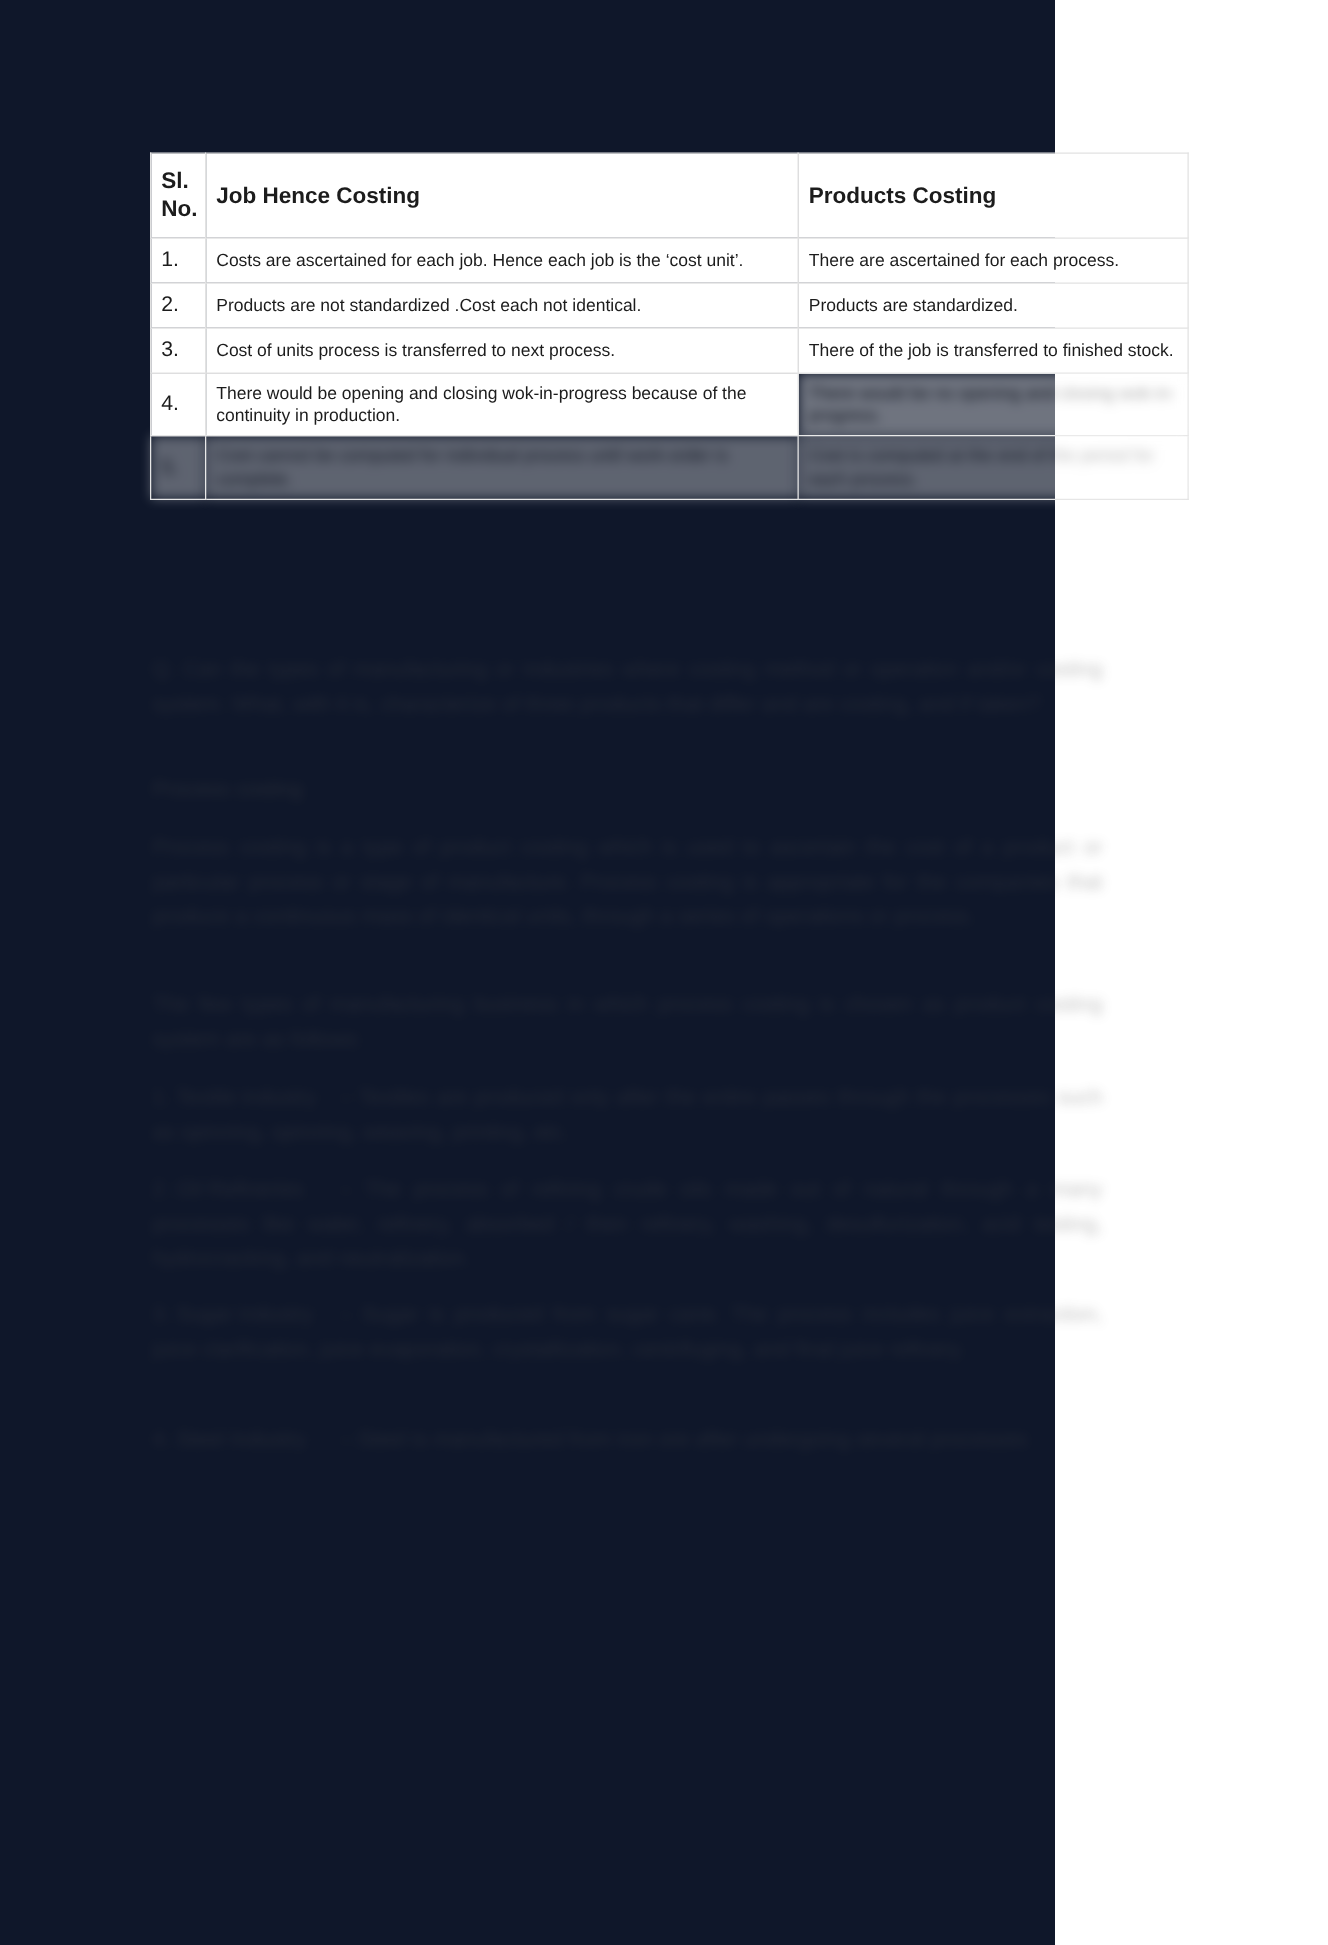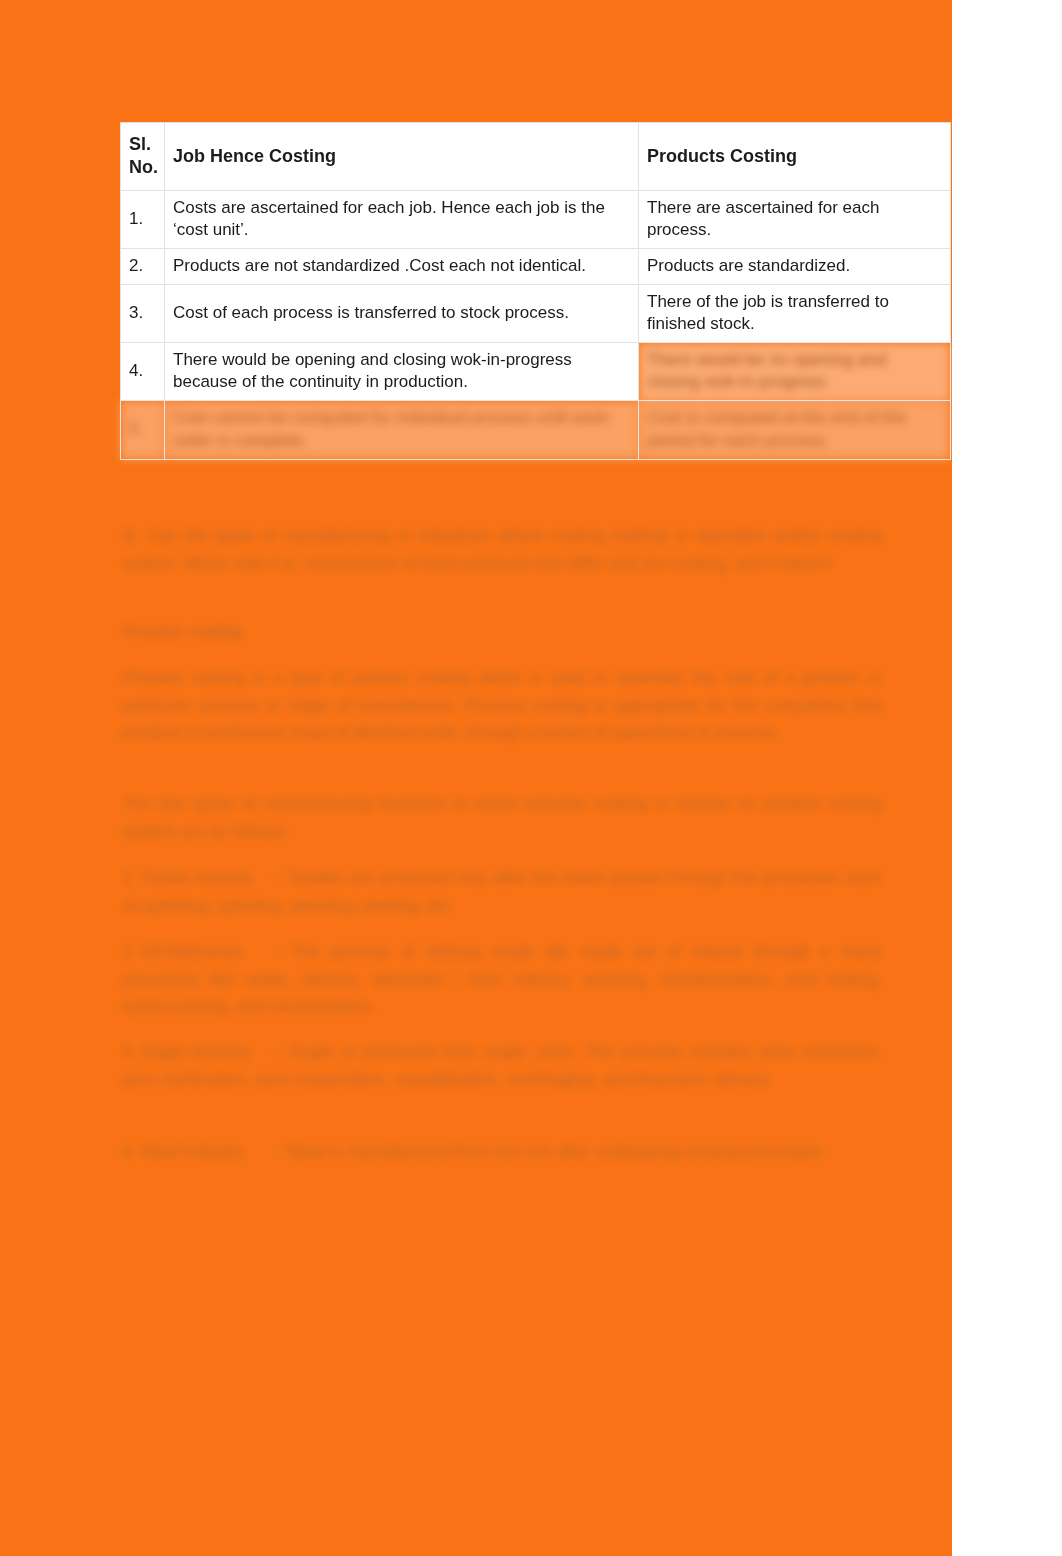--- a/index.html
+++ b/index.html
@@ -12,43 +12,43 @@
     background: #ffffff;
     font-family: "Liberation Sans", sans-serif;
     color: #1a1a1a;
     overflow: hidden;
     position: relative;
   }
 
   .page {
     position: absolute;
     top: 0; left: 0;
-    width: 952px;
+    width: 844px;
     height: 1556px;
-    background: #f97316;
+    background: #0f172a;
   }
 
   
   .table-wrap {
     position: absolute;
     left: 120px;
     top: 122px;
     width: 830px;
   }
   table.compare {
     width: 830px;
     border-collapse: collapse;
     table-layout: fixed;
   }
   table.compare td,
   table.compare th {
     border: 1px solid #e2e2e2;
     vertical-align: middle;
     padding: 6px 8px 7px 8px;
-    font-size: 17px;
+    font-size: 14px;
     line-height: 1.30;
     font-weight: normal;
     text-align: left;
     color: #1c1c1c;
     background: #ffffff;
   }
   col.c-no    { width: 44px;  }
   col.c-job   { width: 474px; }
   col.c-proc  { width: 312px; }
 
@@ -140,21 +140,21 @@
           <td>Costs are ascertained for each job. Hence each job is the ‘cost unit’.</td>
           <td>There are ascertained for each process.</td>
         </tr>
         <tr>
           <td class="no">2.</td>
           <td>Products are not standardized .Cost each not identical.</td>
           <td>Products are standardized.</td>
         </tr>
         <tr>
           <td class="no">3.</td>
-          <td>Cost of each process is transferred to stock process.</td>
+          <td>Cost of units process is transferred to next process.</td>
           <td>There of the job is transferred to finished stock.</td>
         </tr>
         <tr>
           <td class="no">4.</td>
           <td>There would be opening and closing wok-in-progress because of the continuity in production.</td>
           <td class="blurred">There would be no opening and closing wok-in-progress.</td>
         </tr>
         <tr>
           <td class="no blurred-strong">5.</td>
           <td class="blurred-strong">Cost cannot be computed for individual process until work-order is complete.</td>

